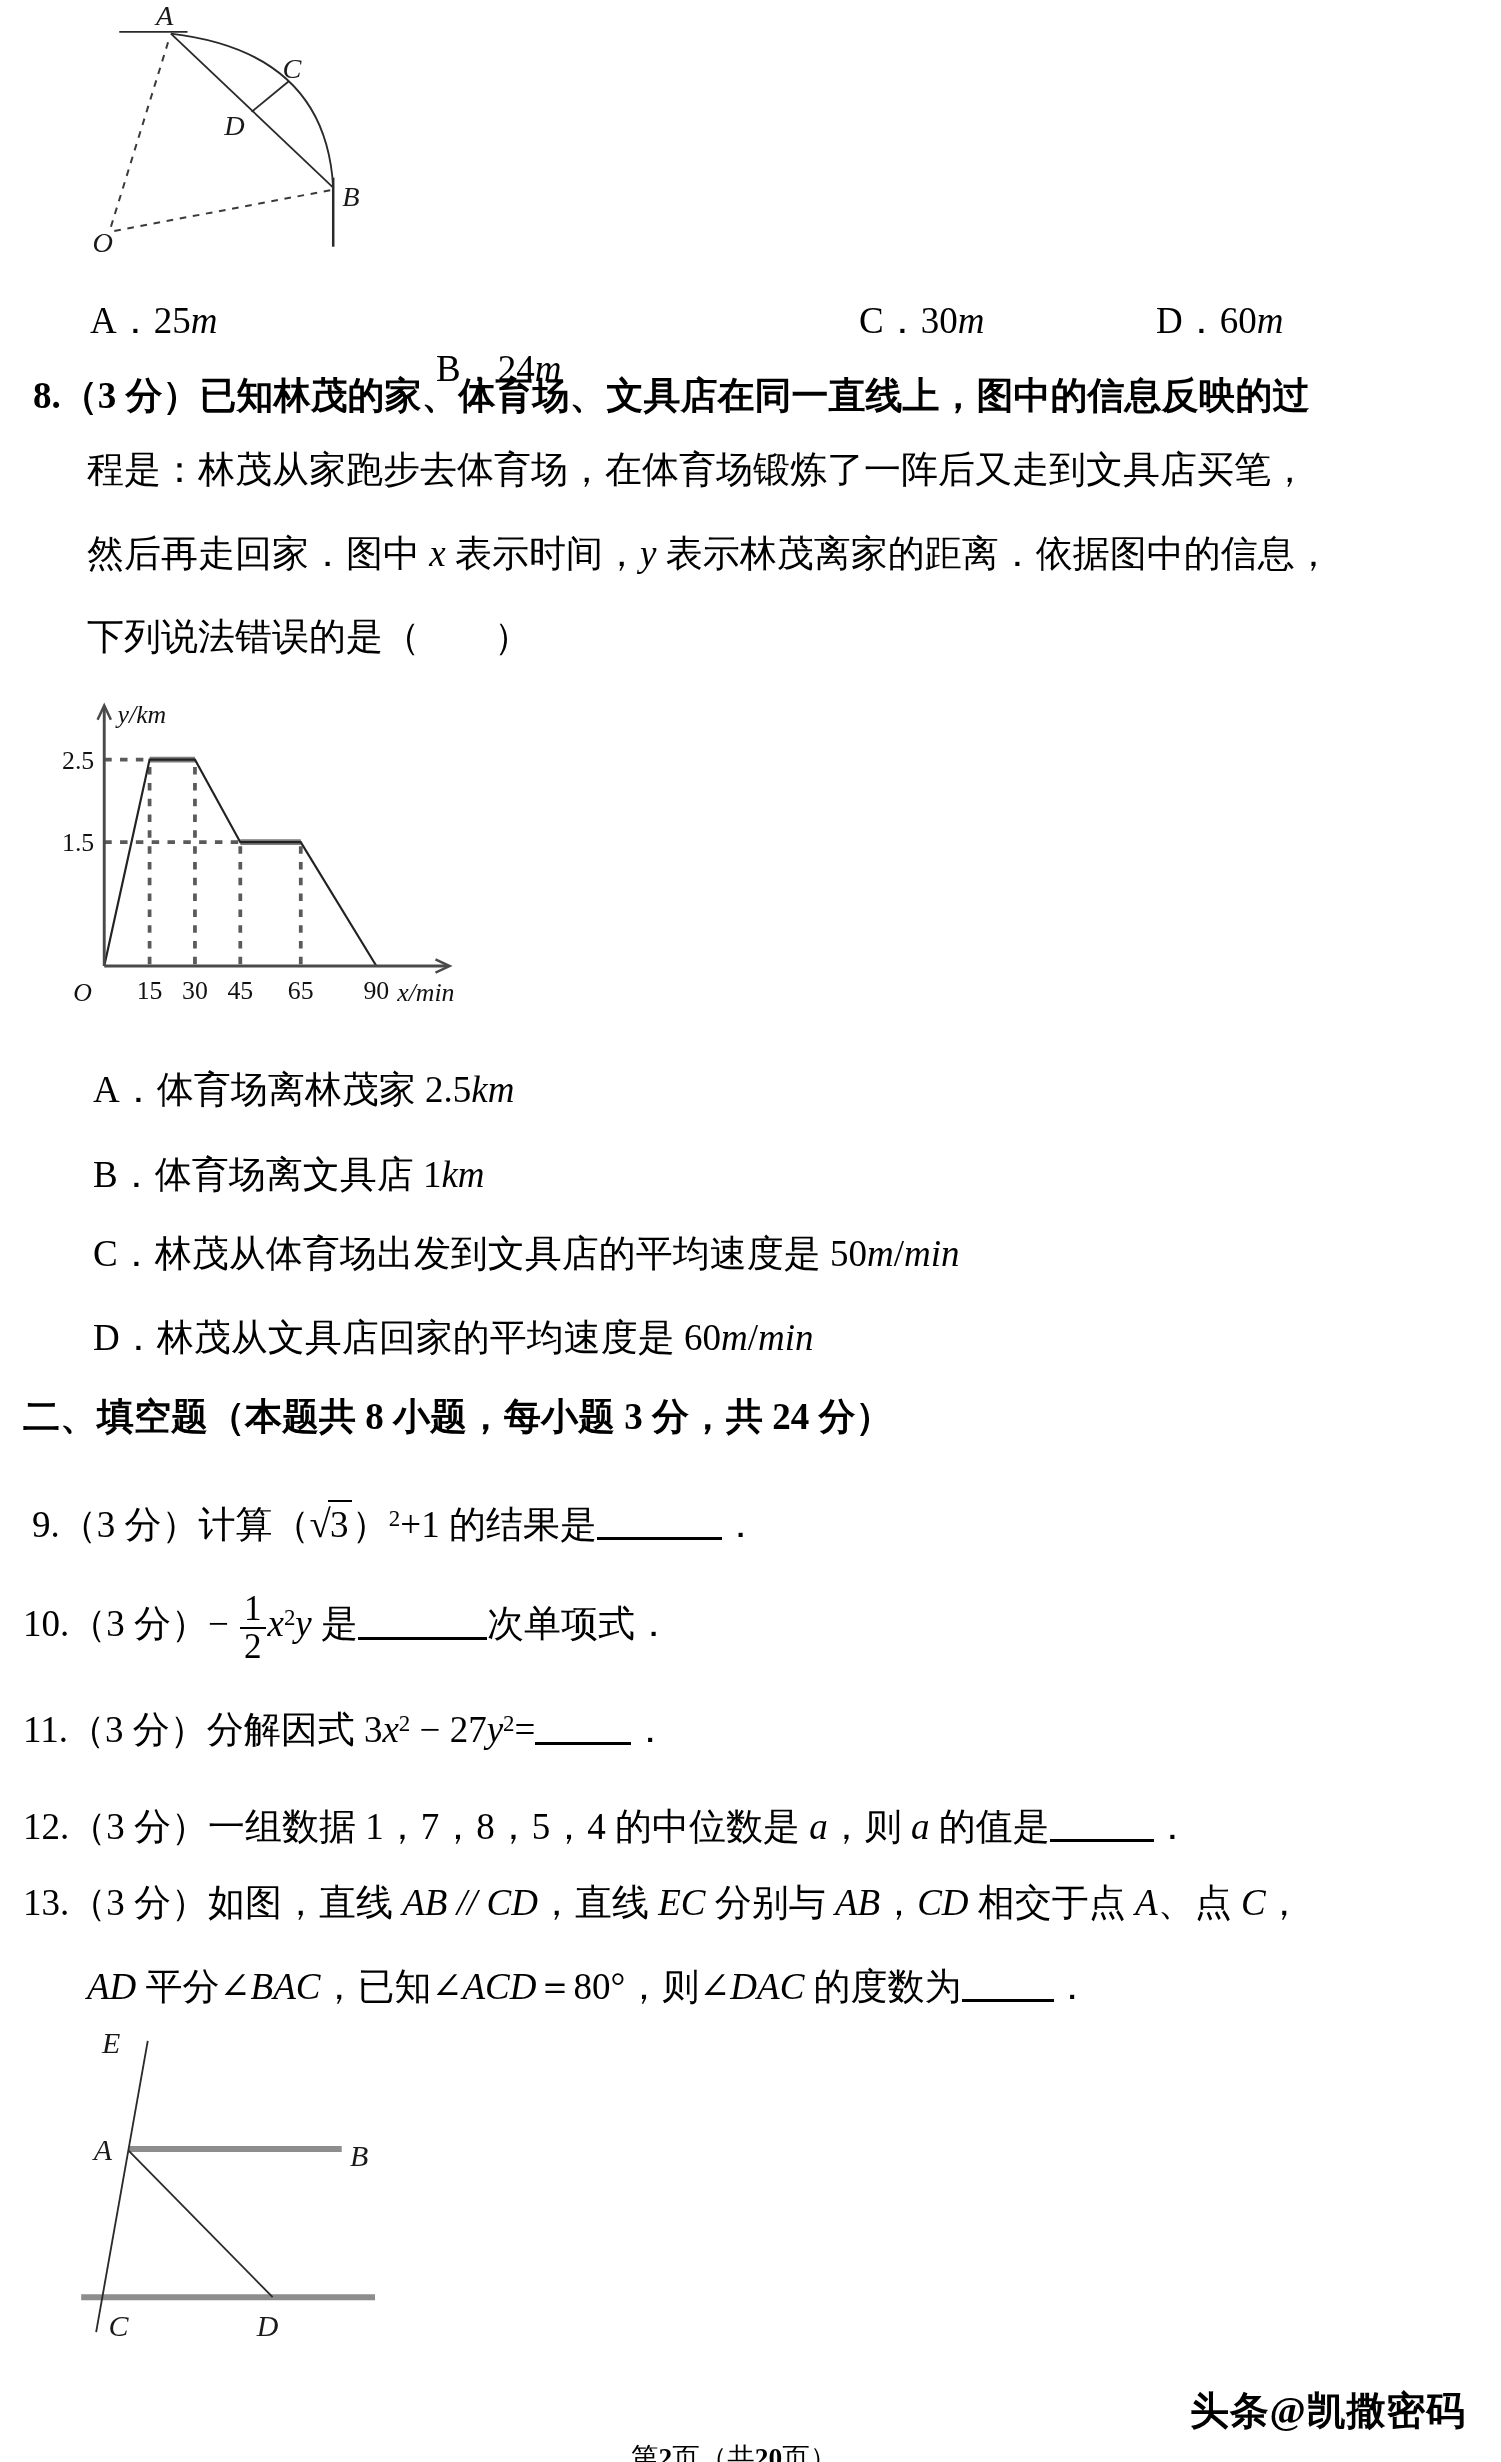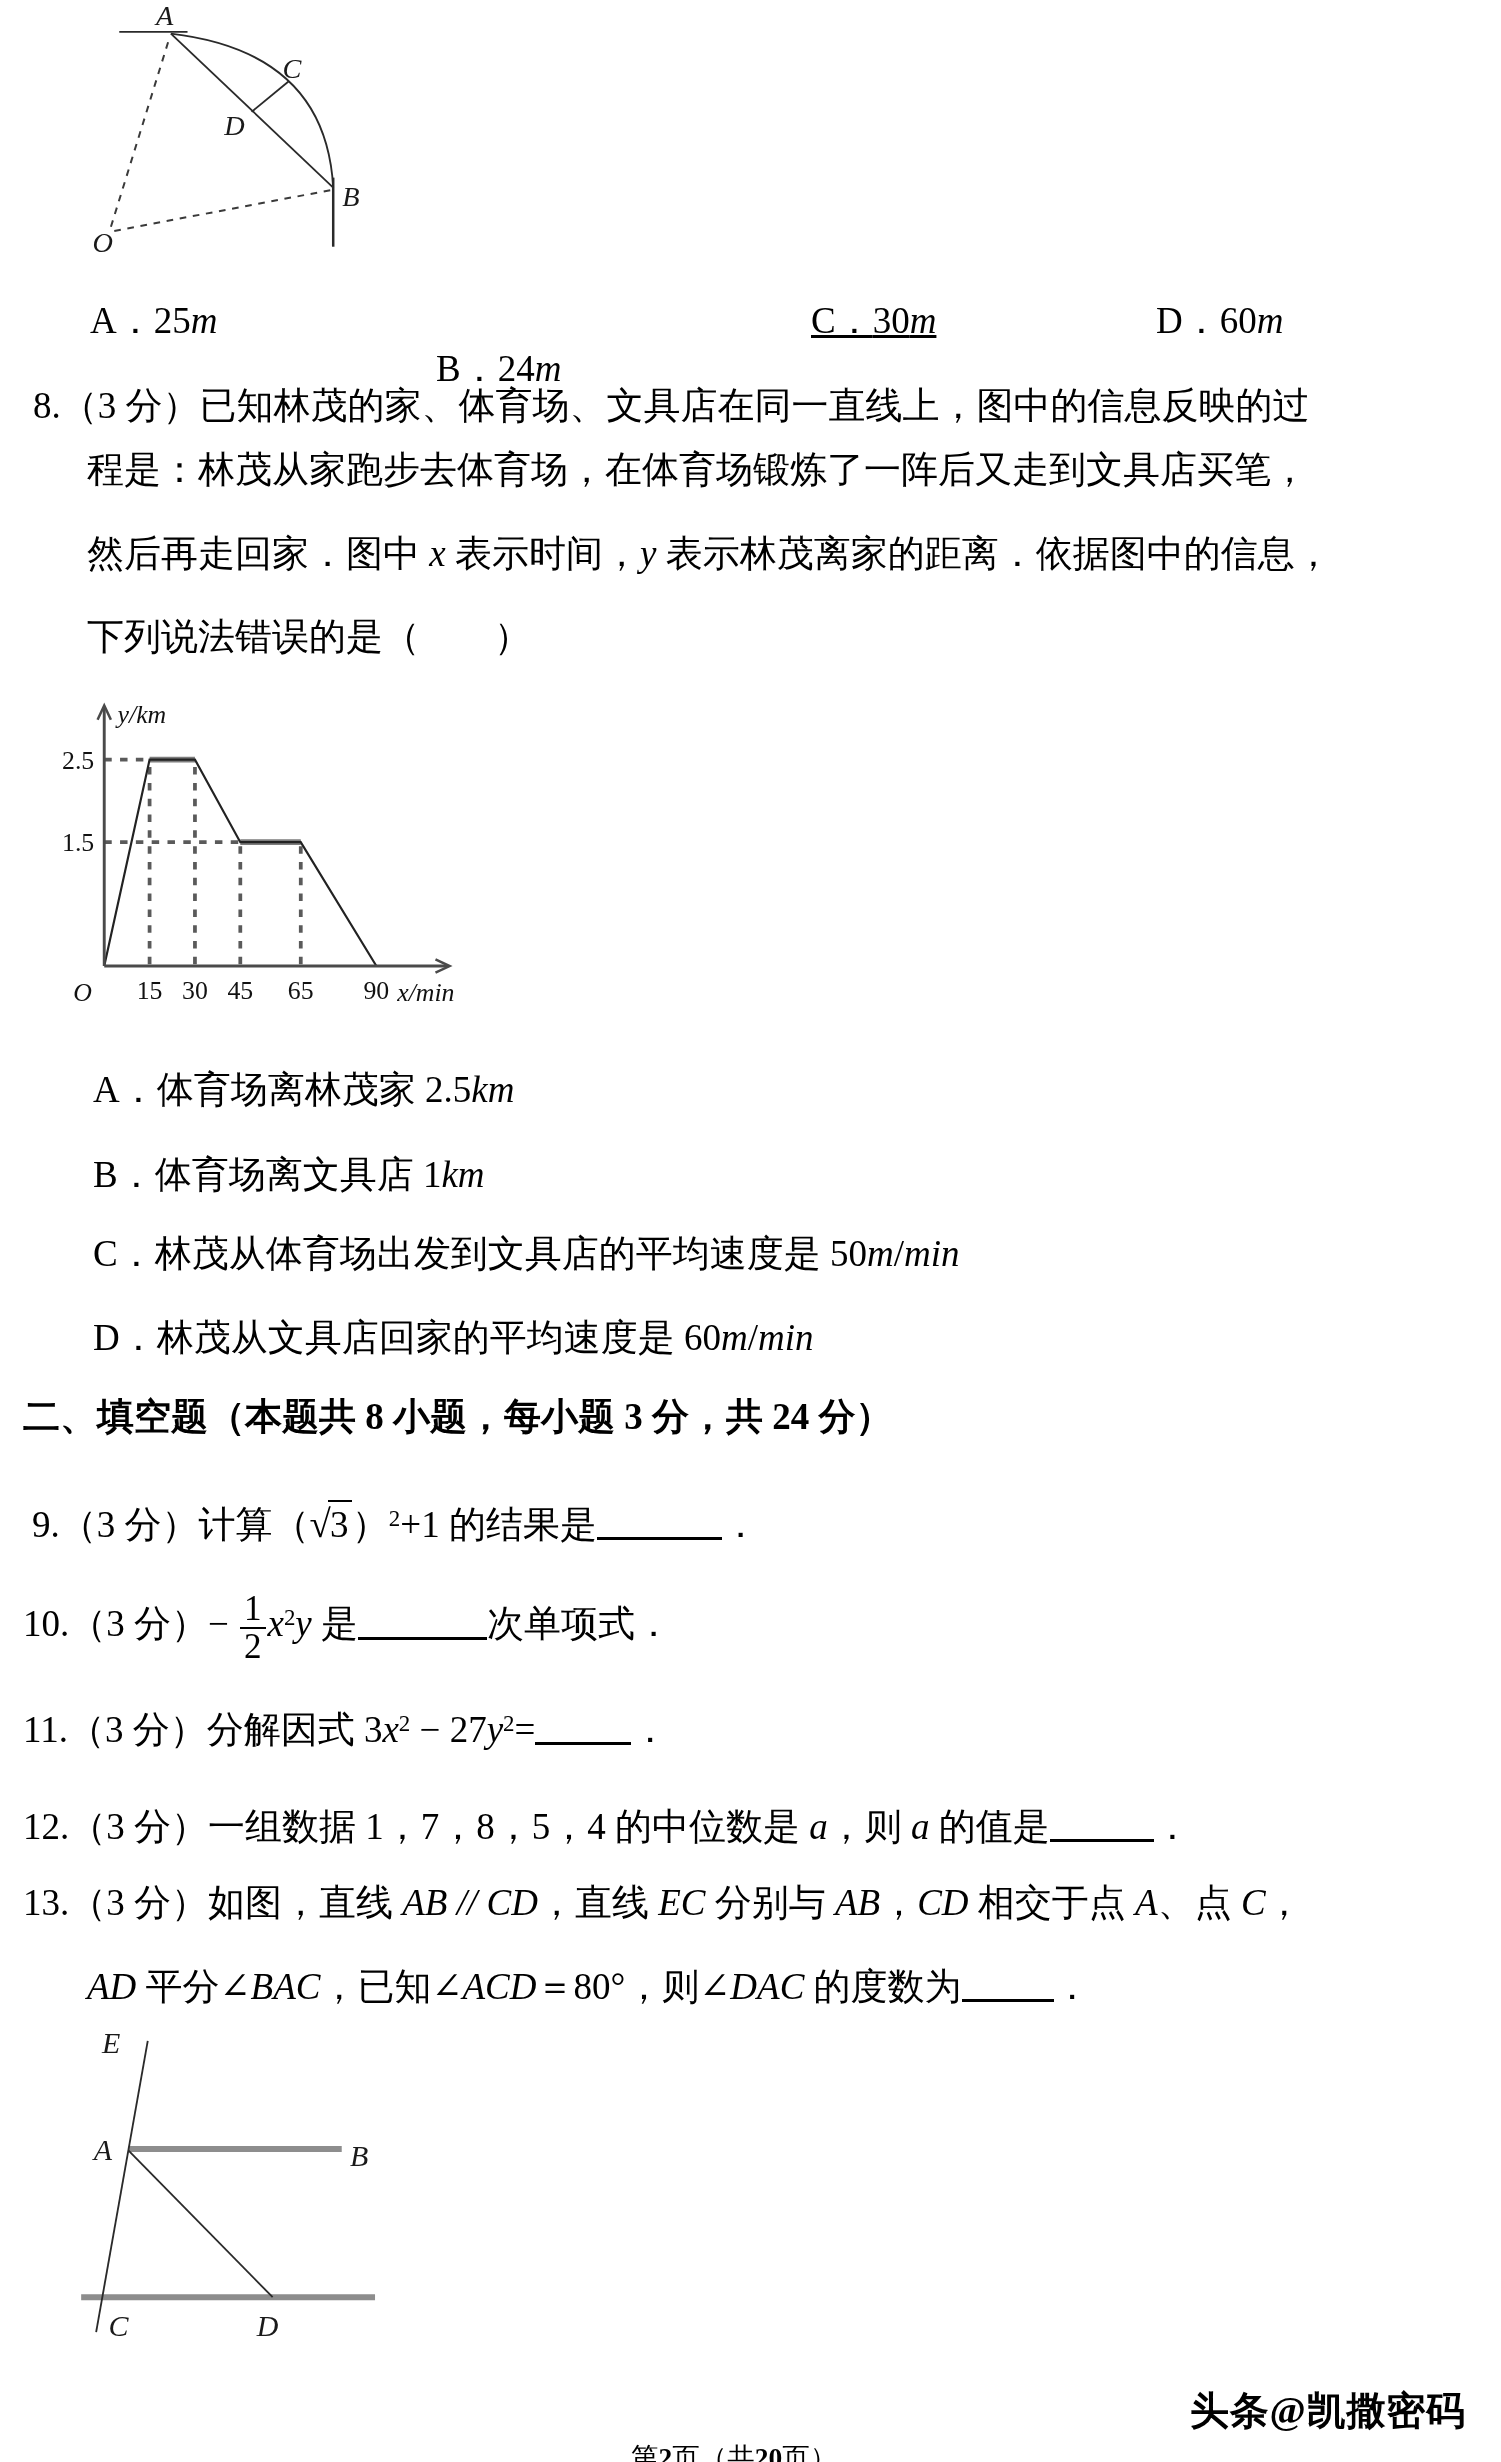--- a/index.html
+++ b/index.html
@@ -54,24 +54,24 @@
     <line class="dashline" x1="82" y1="277" x2="342" y2="228"></line>
     <text class="figlab" x="132" y="30">A</text>
     <text class="figlab" x="284" y="93">C</text>
     <text class="figlab" x="214" y="162">D</text>
     <text class="figlab" x="356" y="247">B</text>
     <text class="figlab" x="56" y="302">O</text>
   </svg>
 
   <div class="tline" style="left:90px;top:297px;"><span>A．</span><span>25</span><span class="it">m</span></div>
   <div class="tline" style="left:436px;top:297px;margin-top:48px;"><span>B．</span><span>24</span><span class="it">m</span></div>
-  <div class="tline" style="left:811px;top:297px;text-decoration:underline;"><span>C．</span><span>30</span><span class="it">m</span></div>
+  <div class="tline" style="left:859px;top:297px;"><span>C．</span><span>30</span><span class="it">m</span></div>
   <div class="tline" style="left:1156px;top:297px;"><span>D．</span><span>60</span><span class="it">m</span></div>
 
-  <div class="tline" style="left:33px;top:382px;"><span>8.（3 分）已知林茂的家、体育场、文具店在同一直线上，图中的信息反映的过</span></div>
+  <div class="tline" style="left:33px;top:372px;font-weight:bold;"><span>8.（3 分）已知林茂的家、体育场、文具店在同一直线上，图中的信息反映的过</span></div>
   <div class="tline" style="left:87px;top:446px;"><span>程是：林茂从家跑步去体育场，在体育场锻炼了一阵后又走到文具店买笔，</span></div>
   <div class="tline" style="left:87px;top:530px;"><span>然后再走回家．图中 </span><span class="it">x</span><span> 表示时间，</span><span class="it">y</span><span> 表示林茂离家的距离．依据图中的信息，</span></div>
   <div class="tline" style="left:87px;top:613px;"><span>下列说法错误的是（　　）</span></div>
 
   <svg id="chart-svg" style="left:31px;top:683px;" width="516" height="333" viewBox="0 0 620 400">
       <line x1="88" y1="92" x2="196.99" y2="92" class="dash"></line>
       <line x1="88" y1="191.2" x2="324.145" y2="191.2" class="dash"></line>
       <line x1="142.495" y1="338" x2="142.495" y2="92" class="dash"></line>
       <line x1="196.99" y1="338" x2="196.99" y2="92" class="dash"></line>
       <line x1="251.485" y1="338" x2="251.485" y2="191.2" class="dash"></line>

